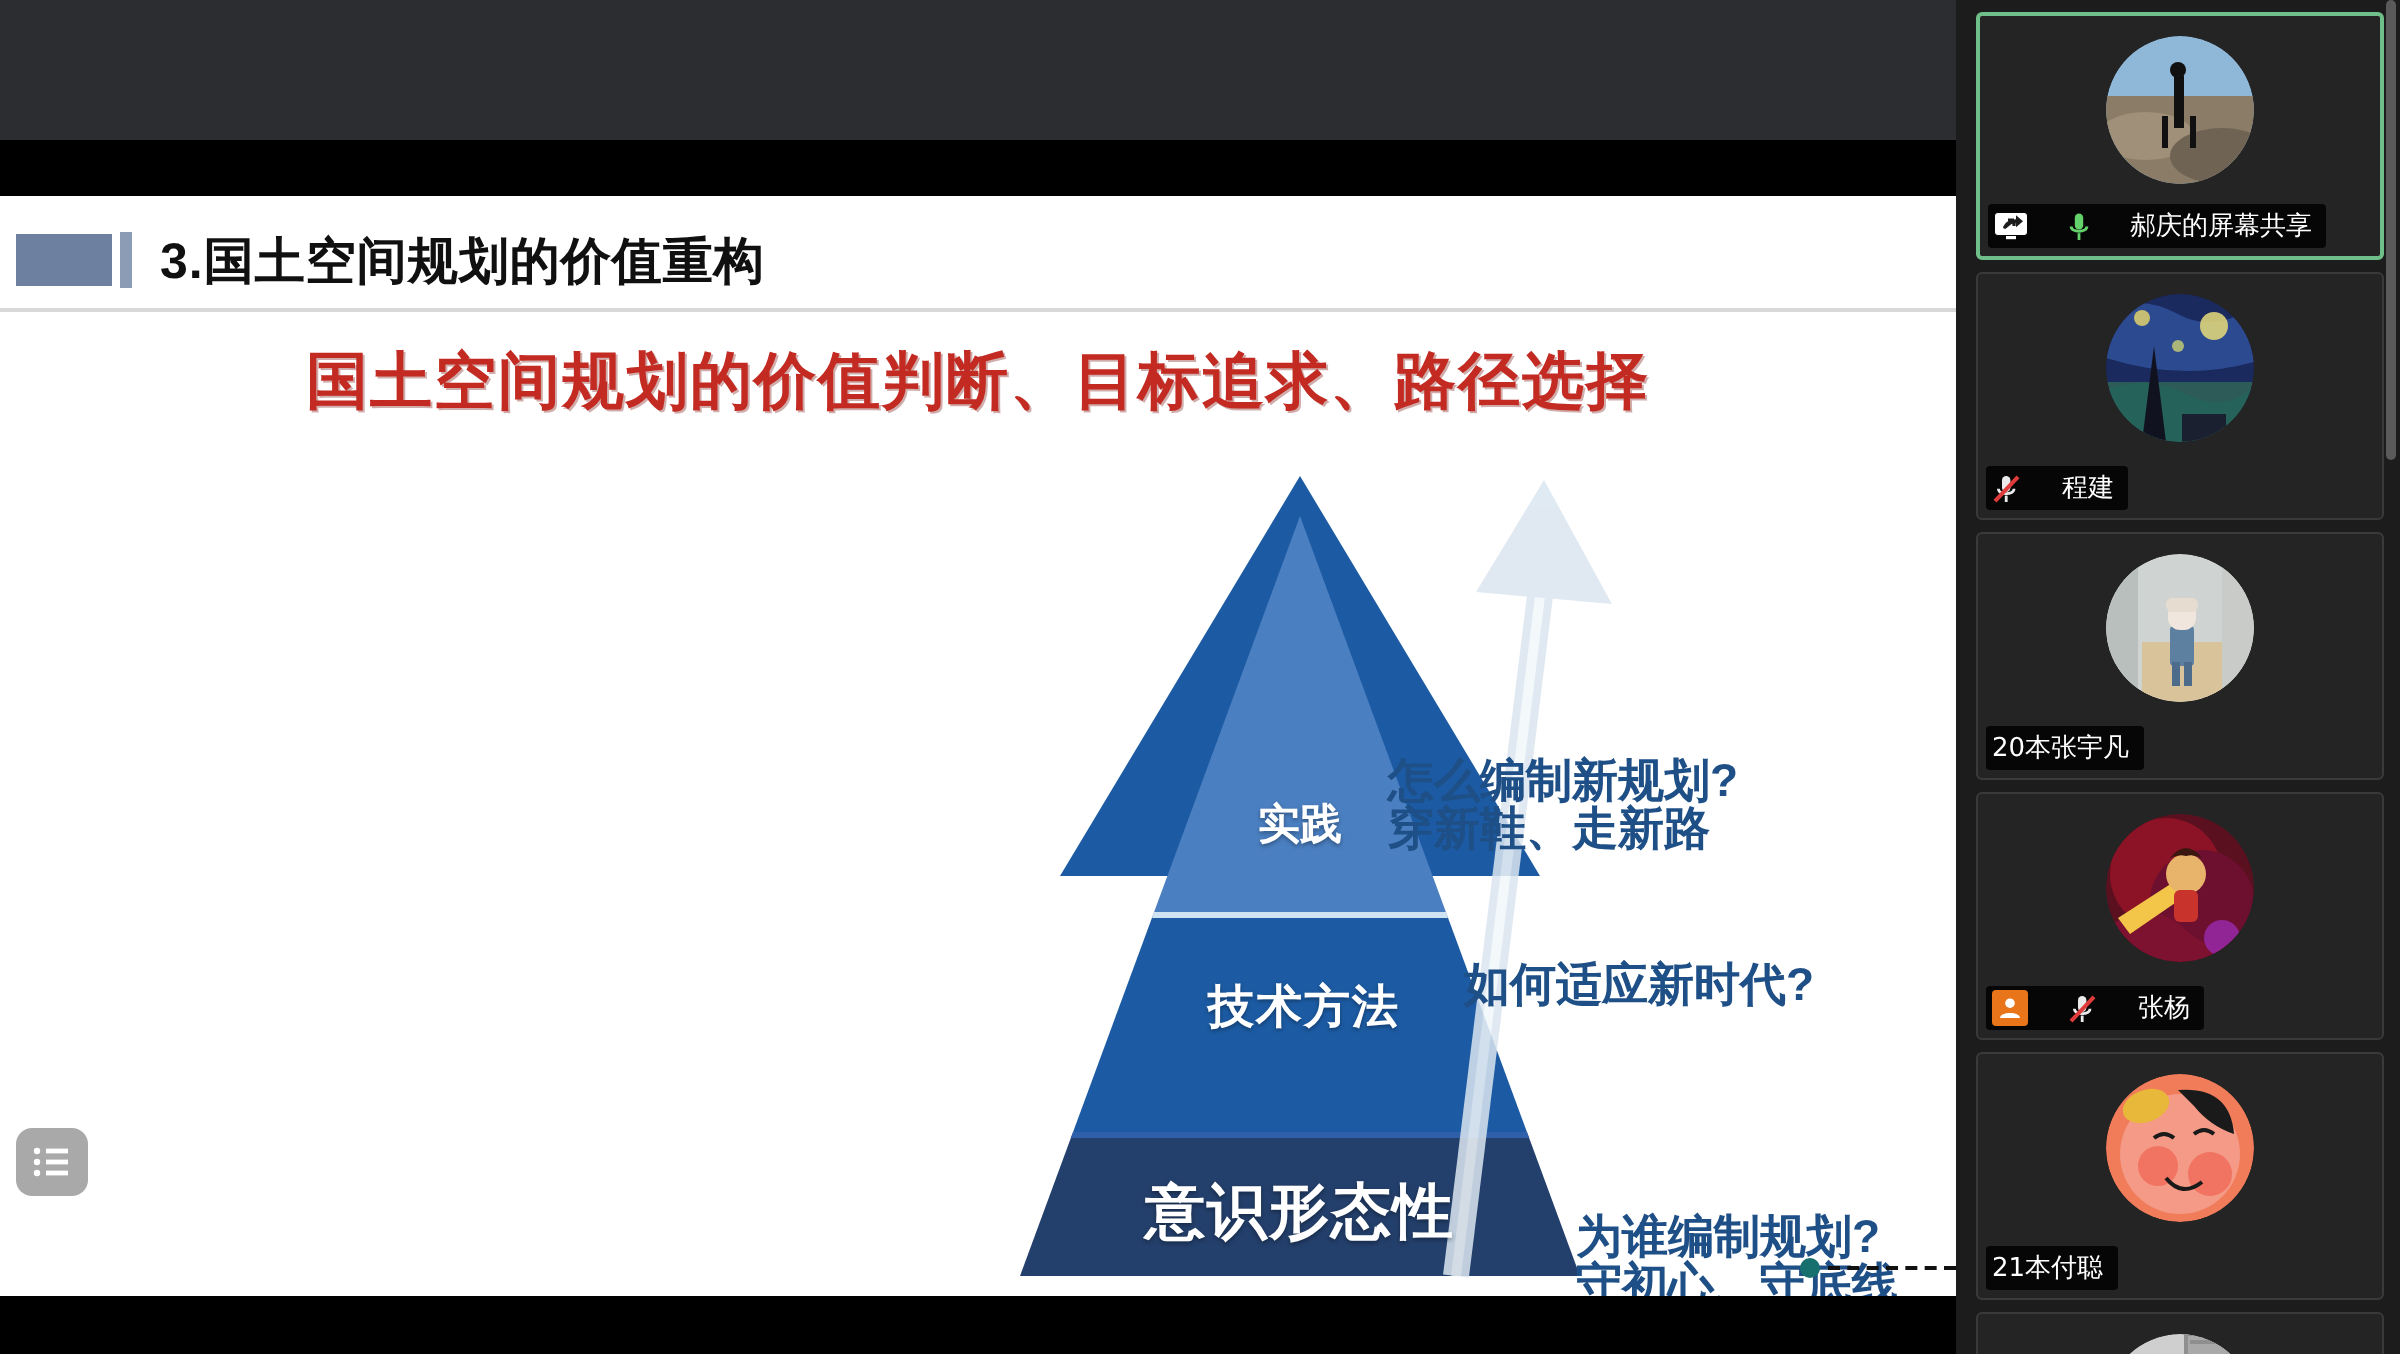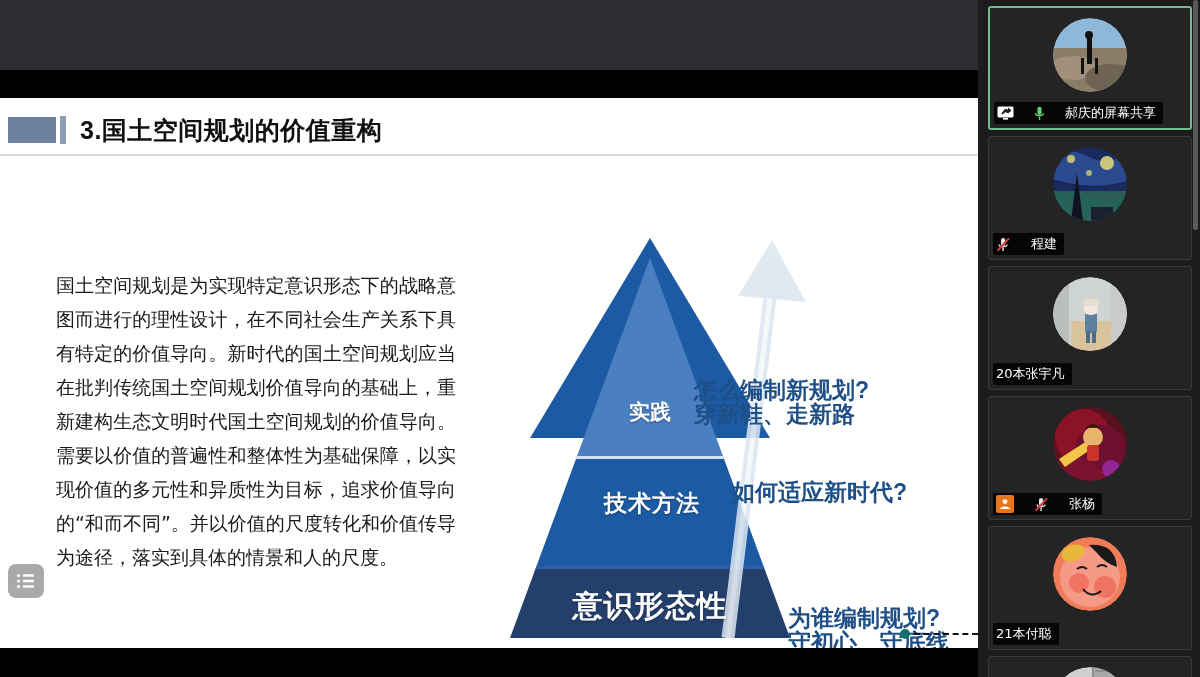--- a/index.html
+++ b/index.html
@@ -164,22 +164,22 @@
 
     <div class="slide">
 
       <div class="slide-header">
         <div class="hdr-block"></div>
         <div class="hdr-bar"></div>
         <div class="hdr-title">3.国土空间规划的价值重构</div>
       </div>
       <div class="hdr-rule"></div>
 
-
-      <div class="body-text">国土空间规划是为实现特定意识形态下的战略意图而进行的理性设计，在不同社会生产关系下具有特定的价值导向。新时代的国土空间规划应当在批判传统国土空间规划价值导向的基础上，重新建构生态文明时代国土空间规划的价值导向。需要以价值的普遍性和整体性为基础保障，以实现价值的多元性和异质性为目标，追求价值导向的“和而不同”。并以价值的尺度转化和价值传导为途径，落实到具体的情景和人的尺度。</div>
+      <div class="red-title">国土空间规划的价值判断、目标追求、路径选择</div>
+
 
       <div class="figure">
 
         <svg class="pyr-svg" width="500" height="420" viewBox="0 0 500 420">
 
           <polygon points="180,0 60,200 300,200" fill="#1c5ba3"></polygon>
 
           <defs>
             <clipPath id="tri">
               <polygon points="180,20 40,400 320,400"></polygon>

